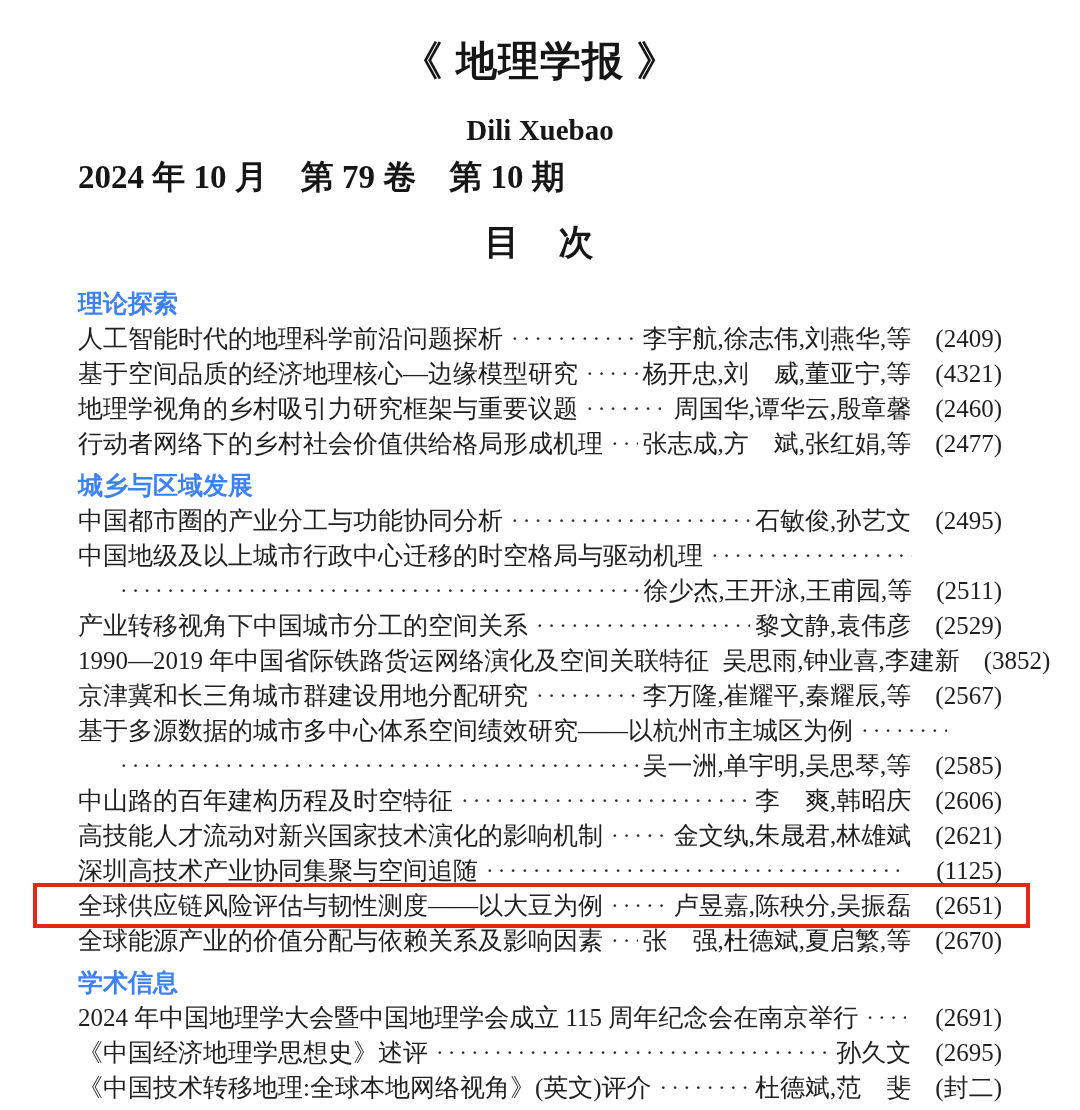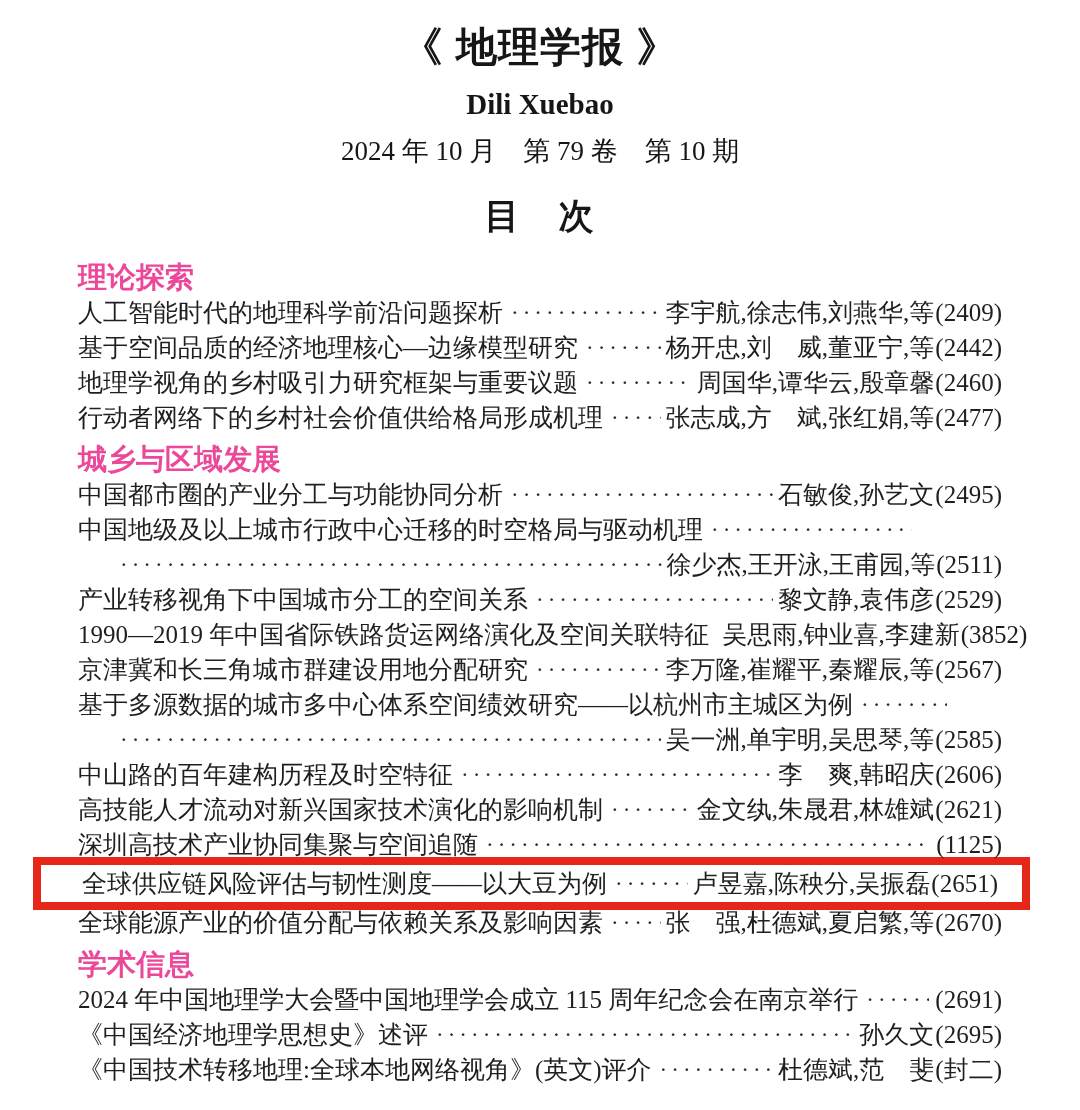--- a/index.html
+++ b/index.html
@@ -4,42 +4,42 @@
 <style>
   html,body { margin:0; padding:0; background:#ffffff; }
   body {
     width:1080px; height:1110px; overflow:hidden;
     color:#1f1f1f;
     font-family:"Liberation Serif","DejaVu Serif",serif;
   }
   .page {
     box-sizing:border-box;
     width:1080px; height:1110px;
-    padding:24px 78px 0 78px;
+    padding:38px 78px 0 78px;
   }
   
   .j-title {
     text-align:center;
     font-family:"Liberation Sans","DejaVu Sans",sans-serif;
     font-weight:700;
     font-size:41px; line-height:46px;
     letter-spacing:1px;
     color:#161616;
   }
   .pinyin {
     text-align:center;
     font-weight:700;
     font-size:29px; line-height:32px;
-    margin-top:18px;
+    margin-top:30px;
     color:#161616;
   }
   .issue {
-    text-align:center;
-    font-weight:400;
-    font-size:27px; line-height:36px;
+    text-align:left;
+    font-weight:700;
+    font-size:33px; line-height:36px;
     margin-top:13px;
     color:#161616;
   }
   .contents {
     text-align:center;
     font-family:"Liberation Sans","DejaVu Sans",sans-serif;
     font-weight:700;
     font-size:35px; line-height:38px;
     margin-top:28px;
     letter-spacing:2px;
@@ -48,45 +48,45 @@
   
   .toc { margin-top:25px; font-size:25px; }
   .line {
     display:flex; align-items:center;
     height:35px;
     white-space:nowrap;
   }
   .sec {
     font-family:"Liberation Sans","DejaVu Sans",sans-serif;
     font-weight:700;
-    font-size:29px;
-    color:#ec4899;
+    font-size:25px;
+    color:#3b82f6;
   }
   .sec.gap { margin-top:7px; }
   .t { flex:0 0 auto; }
   .dots {
     flex:1 1 auto;
     overflow:hidden;
     margin:0 5px 0 8px;
     letter-spacing:4px;
     font-size:23px;
     color:#2a2a2a;
     align-self:center;
   }
   .dots::before {
     content:"······················································································································································";
   }
   .dots.stop-90 { margin-right:90px; }
   .dots.stop-55 { margin-right:55px; }
   .indent { flex:0 0 34px; }
   .authors { flex:0 0 auto; }
-  .pageno { flex:0 0 auto; margin-left:1px; }
+  .pageno { flex:0 0 auto; margin-left:24px; }
   
   .hl {
-    border:8px solid #404040;
+    border:4px solid #404040;
     margin:-5px -28px -5px -45px;
     padding:1px 24px 1px 41px;
   }
 </style>
 </head>
 <body>
 
 <div class="page">
 
   <div class="j-title">《 地理学报 》</div>
@@ -101,21 +101,21 @@
     <div class="line">
       <span class="t">人工智能时代的地理科学前沿问题探析</span>
       <span class="dots"></span>
       <span class="authors">李宇航,徐志伟,刘燕华,等</span>
       <span class="pageno">(2409)</span>
     </div>
     <div class="line">
       <span class="t">基于空间品质的经济地理核心—边缘模型研究</span>
       <span class="dots"></span>
       <span class="authors">杨开忠,刘　威,董亚宁,等</span>
-      <span class="pageno">(2442)</span>
+      <span class="pageno">(4321)</span>
     </div>
     <div class="line">
       <span class="t">地理学视角的乡村吸引力研究框架与重要议题</span>
       <span class="dots"></span>
       <span class="authors">周国华,谭华云,殷章馨</span>
       <span class="pageno">(2460)</span>
     </div>
     <div class="line">
       <span class="t">行动者网络下的乡村社会价值供给格局形成机理</span>
       <span class="dots"></span>

